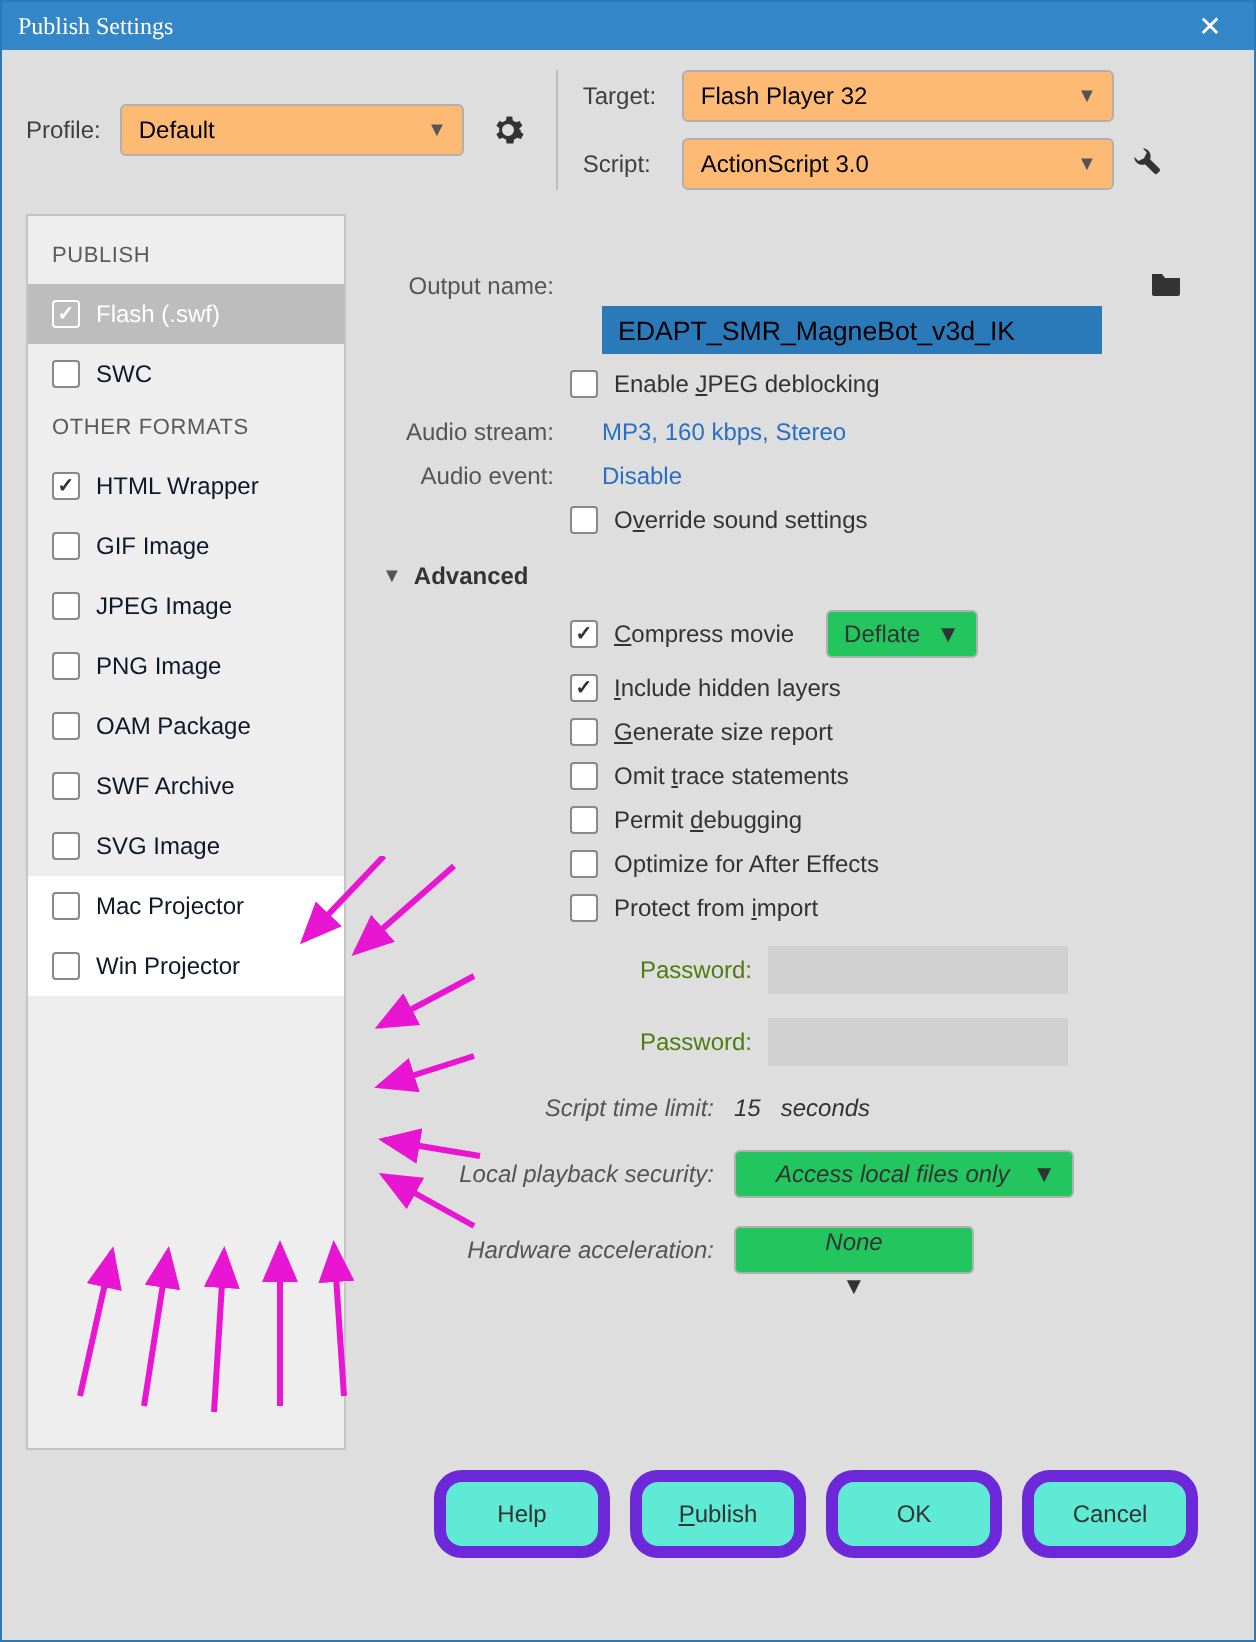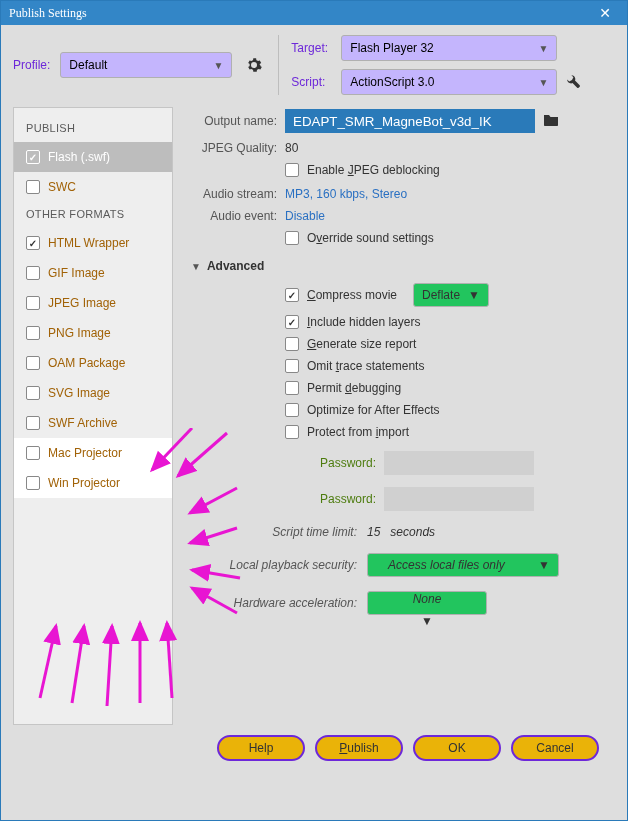--- a/index.html
+++ b/index.html
@@ -43,23 +43,23 @@
   .top-row {
     display: flex;
     gap: 8px;
     margin-bottom: 12px;
   }
   .profile-group {
     display: flex;
     align-items: center;
     gap: 10px;
   }
-  .label { color: #6d28d9; }
+  .label { color: #404040; }
   .dropdown {
-    background: #c4b5fd;
+    background: #fdba74;
     border: 1px solid #b0b0b0;
     border-radius: 3px;
     height: 26px;
     display: flex;
     align-items: center;
     padding: 0 8px;
     cursor: pointer;
     position: relative;
   }
   .dropdown .dd-text { flex: 1; }
@@ -112,21 +112,21 @@
     padding: 6px 12px 8px 12px;
     letter-spacing: 0.3px;
   }
   .fmt-item {
     display: flex;
     align-items: center;
     gap: 8px;
     height: 30px;
     padding: 0 12px;
     cursor: pointer;
-    color: #a16207;
+    color: #0f172a;
   }
   .fmt-item.selected {
     background: #bdbdbd;
     color: #fff;
   }
   .fmt-item.highlight {
     background: #ffffff;
   }
   .cb {
     width: 14px;
@@ -145,21 +145,21 @@
   .cb.checked.white { color: #fff; border-color: #fff; background: transparent; }
   .right-panel {
     flex: 1;
     padding: 2px 4px;
     color: #333;
   }
   .form-row {
     display: flex;
     align-items: center;
     margin-bottom: 8px;
-    gap: 8px;
+    gap: 24px;
   }
   .form-row .flabel {
     width: 90px;
     text-align: right;
     color: #555;
     font-size: 12px;
   }
   .text-input {
     border: 2px solid #2a7ab9;
     background: #fff;
@@ -230,24 +230,24 @@
     color: #555;
   }
   .bottom-bar {
     display: flex;
     justify-content: flex-end;
     gap: 10px;
     padding: 10px 16px 12px 0;
     background: #dedede;
   }
   .pill-btn {
-    border: 2px solid #6d28d9;
-    background: #eab308;
+    border: 6px solid #6d28d9;
+    background: #5eead4;
     border-radius: 14px;
-    height: 26px;
+    height: 44px;
     min-width: 88px;
     display: flex;
     align-items: center;
     justify-content: center;
     cursor: pointer;
     color: #333;
   }
   .underline-letter { text-decoration: underline; }
   svg.arrow { position: absolute; pointer-events: none; }
   .folder-icon { font-size:14px; color:#333; cursor:pointer; }
@@ -332,25 +332,25 @@
         <div class="fmt-item">
           <span class="cb"></span>
           <span>PNG Image</span>
         </div>
         <div class="fmt-item">
           <span class="cb"></span>
           <span>OAM Package</span>
         </div>
         <div class="fmt-item">
           <span class="cb"></span>
+          <span>SWF Archive</span>
+        </div>
+        <div class="fmt-item">
+          <span class="cb"></span>
           <span>SVG Image</span>
-        </div>
-        <div class="fmt-item">
-          <span class="cb"></span>
-          <span>SWF Archive</span>
         </div>
         <div class="fmt-item highlight">
           <span class="cb"></span>
           <span>Mac Projector</span>
         </div>
         <div class="fmt-item highlight">
           <span class="cb"></span>
           <span>Win Projector</span>
         </div>
 
@@ -370,32 +370,28 @@
           <line x1="128" y1="275" x2="128" y2="195" stroke="#e815d2" stroke-width="3" marker-end="url(#ah)"></line>
           <line x1="95" y1="278" x2="100" y2="198" stroke="#e815d2" stroke-width="3" marker-end="url(#ah)"></line>
           <line x1="60" y1="275" x2="72" y2="198" stroke="#e815d2" stroke-width="3" marker-end="url(#ah)"></line>
           <line x1="28" y1="270" x2="44" y2="198" stroke="#e815d2" stroke-width="3" marker-end="url(#ah)"></line>
         </svg>
       </div>
 
       <div class="right-panel">
         <div class="form-row">
           <span class="flabel">Output name:</span>
-          <input class="text-input" style="background: rgb(42, 122, 185); color: #ffffff;" value="EDAPT_SMR_MagneBot_v3d_IK">
+          <input class="text-input" style="background: rgb(42, 122, 185); color: #000000; margin-top: 44px;" value="EDAPT_SMR_MagneBot_v3d_IK">
           <span class="folder-icon">
             <svg width="16" height="14" viewBox="0 0 16 14">
                 <path fill="#333" d="M1 2h5l1.5 2H15v8c0 .6-.4 1-1 1H2c-.6 0-1-.4-1-1V2z"></path>
               </svg>
           </span>
         </div>
 
-        <div class="form-row">
-          <span class="flabel">JPEG Quality:</span>
-          <span>80</span>
-        </div>
 
         <div class="indent-col" style="margin-bottom:10px;">
           <div class="cbrow">
             <span class="cb"></span>
             <span><span>Enable </span><span class="underline-letter">J</span><span>PEG deblocking</span></span>
           </div>
         </div>
 
         <div class="form-row">
           <span class="flabel">Audio stream:</span>
@@ -465,21 +461,21 @@
         </div>
 
         <div class="right-align-row">
           <span class="rlabel">Script time limit:</span>
           <span>15</span>
           <span>seconds</span>
         </div>
 
         <div class="right-align-row">
           <span class="rlabel">Local playback security:</span>
-          <div class="small-dd" style="width:192px;padding-left:20px;">
+          <div class="small-dd" style="width:170px;padding-left:20px;">
             <span style="flex:1">Access local files only</span>
             <span class="chev">▼</span>
           </div>
         </div>
 
         <div class="right-align-row">
           <span class="rlabel">Hardware acceleration:</span>
           <div class="small-dd" style="width:120px;flex-direction:column;">
             <span style="flex:1">None</span>
             <span class="chev">▼</span>

